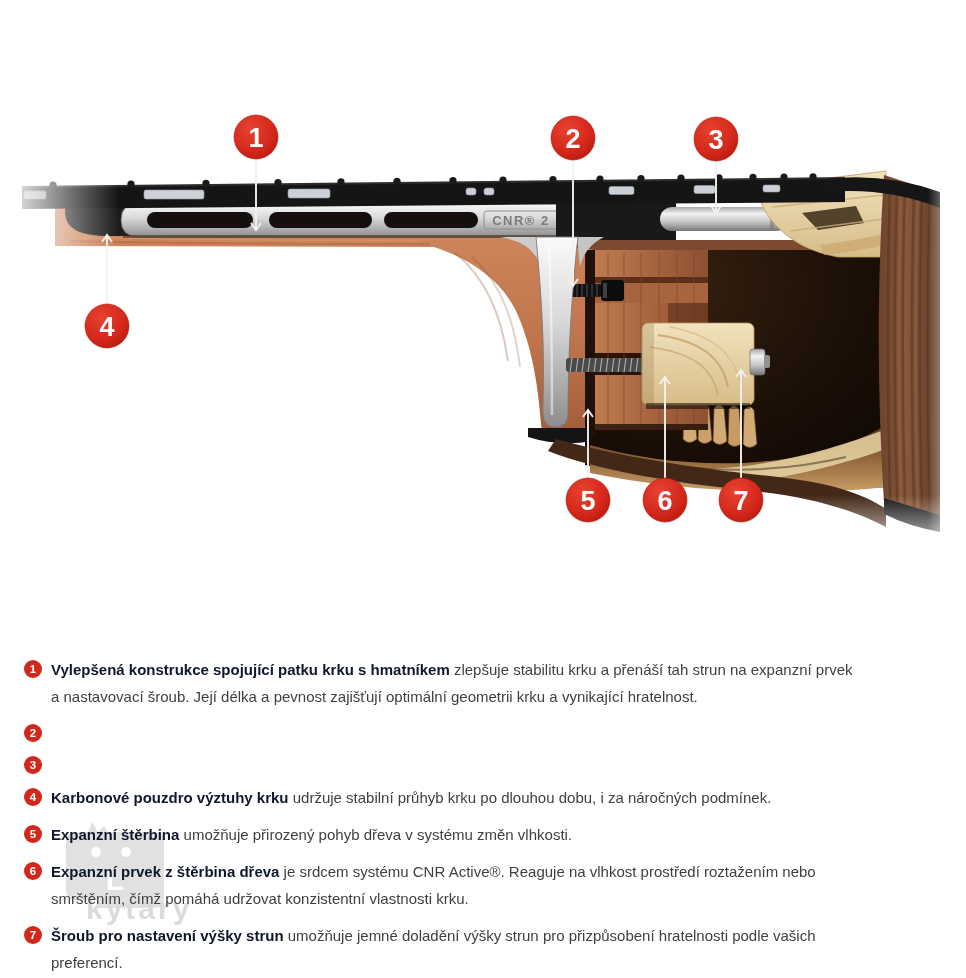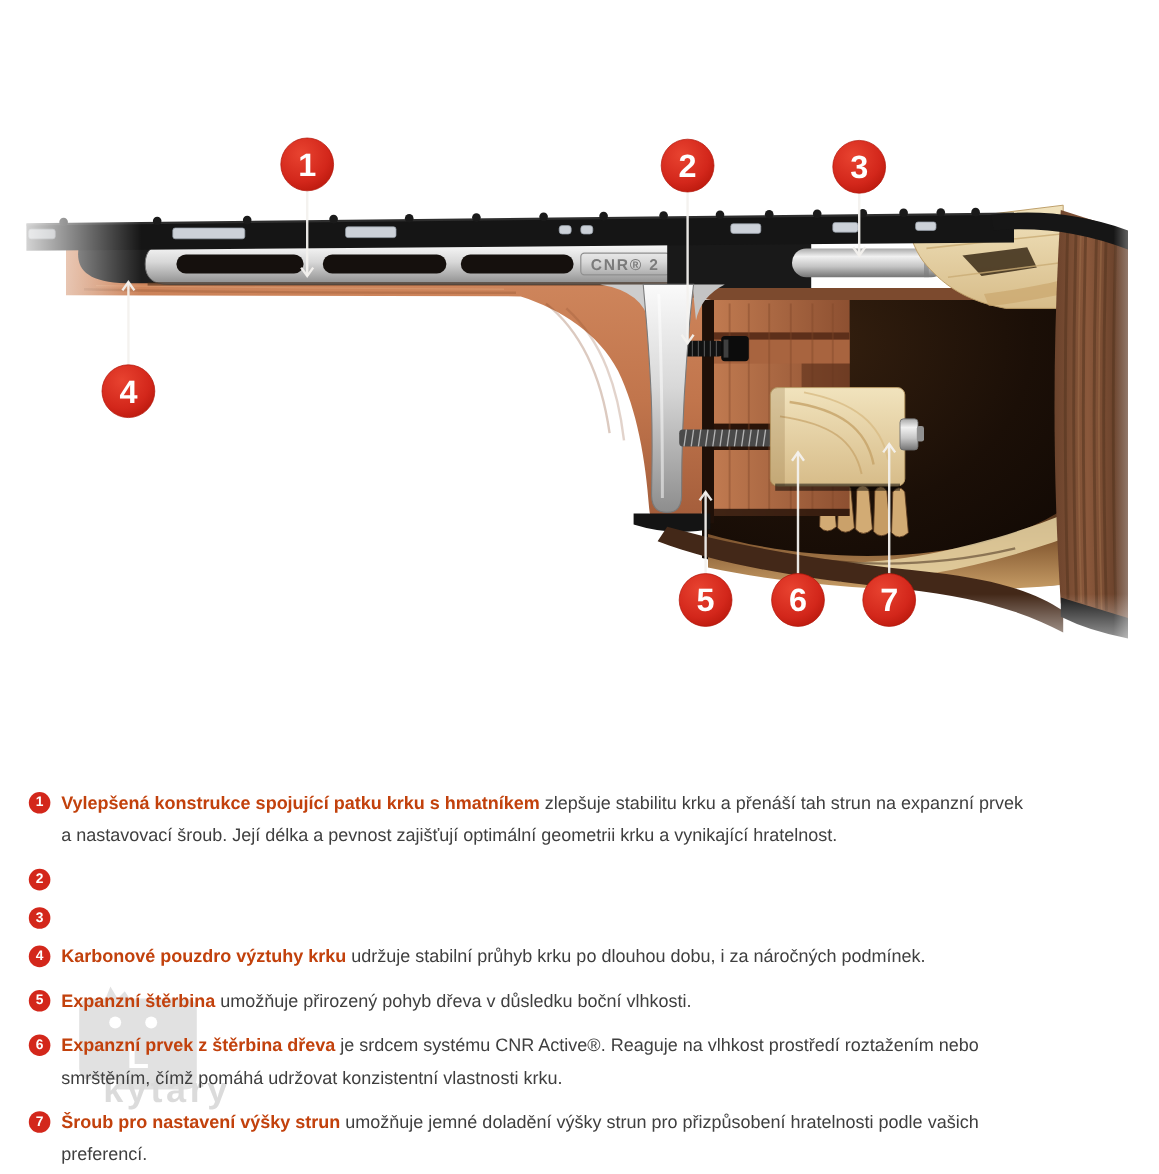--- a/index.html
+++ b/index.html
@@ -14,21 +14,21 @@
   .leader-head{stroke:#f3f1ee;stroke-width:2;fill:none;opacity:.95;}
   .engraving{fill:#7b7b7b;font-size:13px;font-weight:bold;letter-spacing:1.5px;
              text-anchor:middle;font-family:"Liberation Sans",sans-serif;}
   
   .legend{position:absolute;left:24px;top:656px;width:832px;z-index:2;}
   .legend-item{display:flex;align-items:flex-start;gap:9px;margin-bottom:10px;}
   .badge{flex:0 0 auto;width:18px;height:18px;margin-top:4px;border-radius:50%;
          background:var(--red,#d3271b);color:#fff;font-size:11.5px;font-weight:bold;
          display:flex;align-items:center;justify-content:center;}
   .legend-text{margin:0;font-size:15px;line-height:27px;color:#3f3f3f;}
-  .legend-text b{color:#c2410c;}
+  .legend-text b{color:#0f172a;}
   
   .watermark{position:absolute;left:58px;top:820px;width:150px;height:120px;z-index:1;
              opacity:.5;pointer-events:none;}
   .wm-word{position:absolute;left:28px;top:72px;font-size:30px;letter-spacing:3px;
            color:#b9b9b9;font-weight:bold;}
 </style>
 </head>
 <body>
 
 <div class="stage">
@@ -314,21 +314,21 @@
     </div>
     <div class="legend-item">
       <span class="badge">3</span>
     </div>
     <div class="legend-item">
       <span class="badge">4</span>
       <p class="legend-text"><b>Karbonové pouzdro výztuhy krku</b><span> udržuje stabilní průhyb krku po dlouhou dobu, i za náročných podmínek.</span></p>
     </div>
     <div class="legend-item">
       <span class="badge">5</span>
-      <p class="legend-text"><b>Expanzní štěrbina</b><span> umožňuje přirozený pohyb dřeva v důsledku boční vlhkosti.</span></p>
+      <p class="legend-text"><b>Expanzní štěrbina</b><span> umožňuje přirozený pohyb dřeva v systému změn vlhkosti.</span></p>
     </div>
     <div class="legend-item">
       <span class="badge">6</span>
       <p class="legend-text"><b>Expanzní prvek z štěrbina dřeva</b><span> je srdcem systému CNR Active®. Reaguje na vlhkost prostředí roztažením nebo smrštěním, čímž pomáhá udržovat konzistentní vlastnosti krku.</span></p>
     </div>
     <div class="legend-item">
       <span class="badge">7</span>
       <p class="legend-text"><b>Šroub pro nastavení výšky strun</b><span> umožňuje jemné doladění výšky strun pro přizpůsobení hratelnosti podle vašich preferencí.</span></p>
     </div>
   </div>

